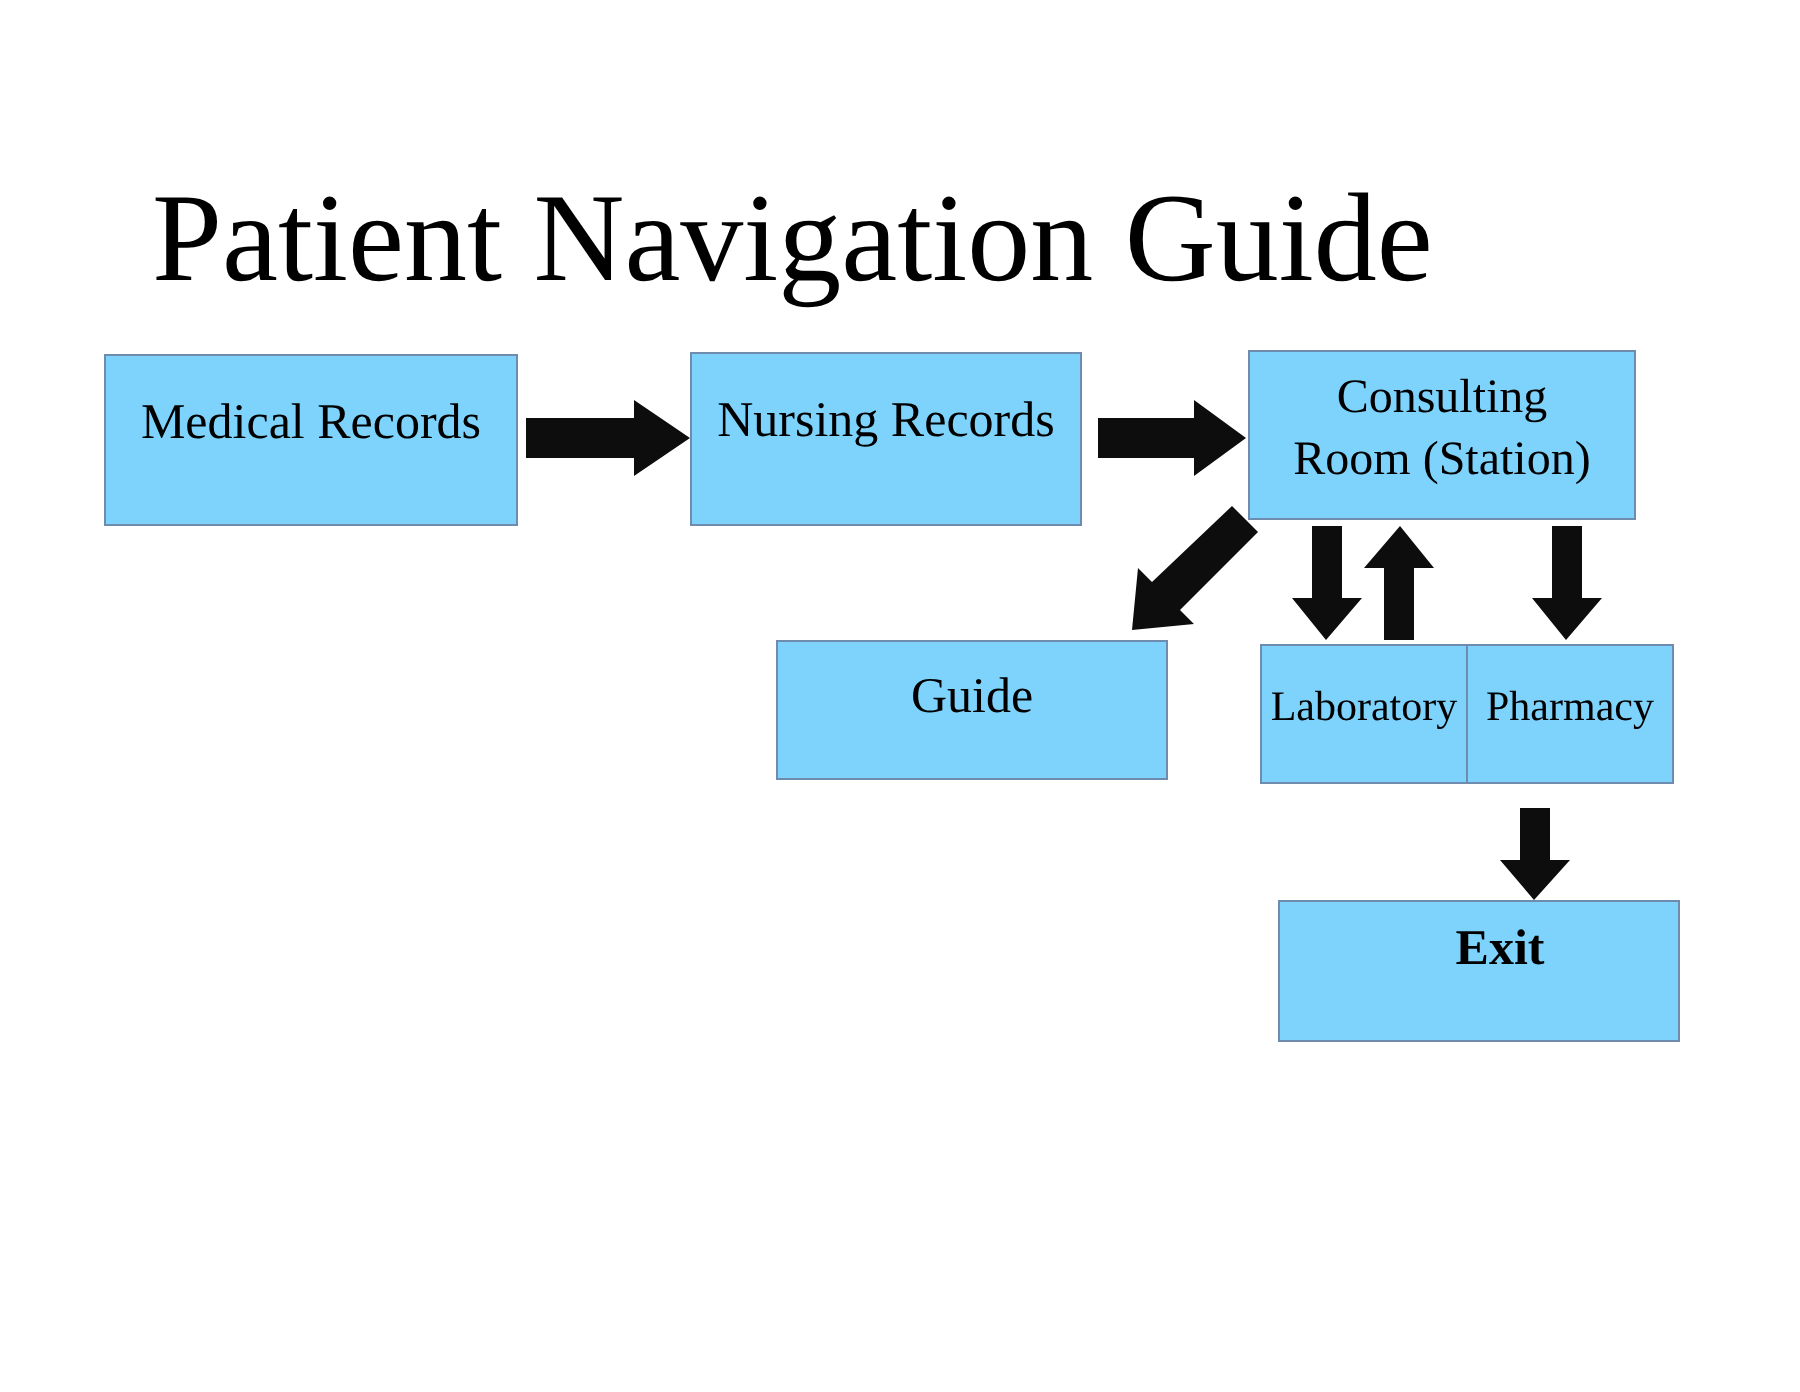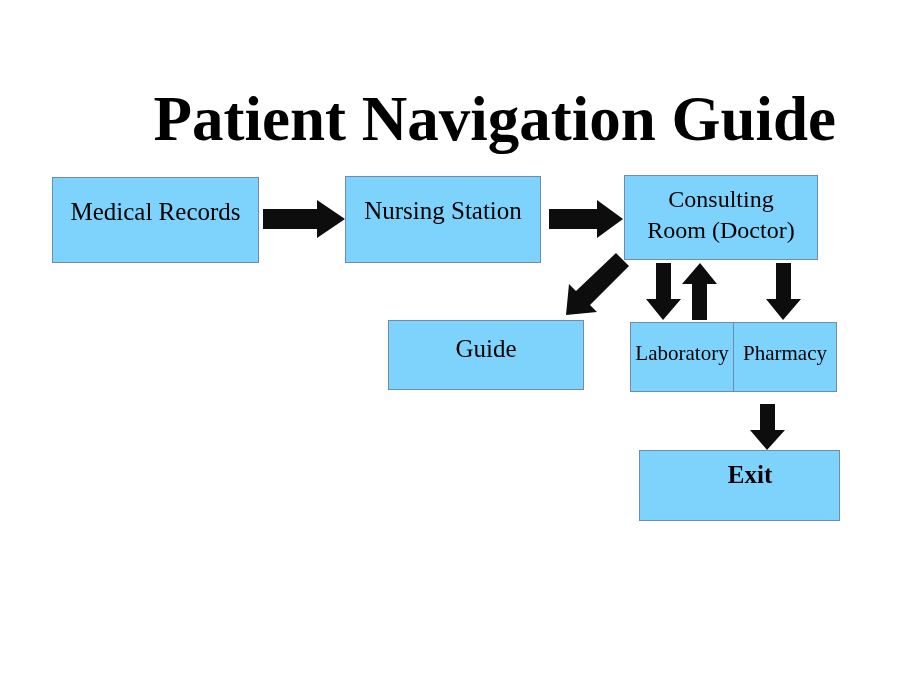--- a/index.html
+++ b/index.html
@@ -18,24 +18,23 @@
   
   #title {
     position: absolute;
     left: 76px;
     top: 86px;
     width: 760px;
     font-size: 63px;
     line-height: 1.05;
     color: #000000;
     font-family: "Liberation Serif", "DejaVu Serif", serif;
-    font-weight: bold;
+    font-weight: normal;
     letter-spacing: 0px;
     white-space: nowrap;
-    text-align: right;
   }
   
   .node {
     position: absolute;
     box-sizing: border-box;
     background: #7dd3fc;
     border: 1px solid #6f8cae;
     color: #000000;
     font-family: "Liberation Serif", "DejaVu Serif", serif;
     display: flex;
@@ -109,26 +108,26 @@
 
 <div id="slide" style="background: rgb(255, 255, 255);">
 
   <div id="title" style="color: rgb(0, 0, 0);">Patient Navigation Guide</div>
 
   <div class="node pad-top" id="node-medical-records" style="border-color: rgb(111, 140, 174);">
     <span class="label">Medical Records</span>
   </div>
 
   <div class="node pad-top" id="node-nursing-station" style="border-color: rgb(111, 140, 174);">
-    <span class="label">Nursing Station</span>
+    <span class="label">Nursing Records</span>
   </div>
 
   <div class="node pad-top" id="node-consulting-room" style="border-color: rgb(111, 140, 174);">
     <span class="label">Consulting
-Room (Doctor)</span>
+Room (Station)</span>
   </div>
 
   <div class="node pad-top" id="node-ward" style="border-color: rgb(111, 140, 174);">
     <span class="label">Guide</span>
   </div>
 
   <div class="node pad-top" id="node-laboratory" style="border-color: rgb(111, 140, 174);">
     <span class="label">Laboratory</span>
   </div>
 

